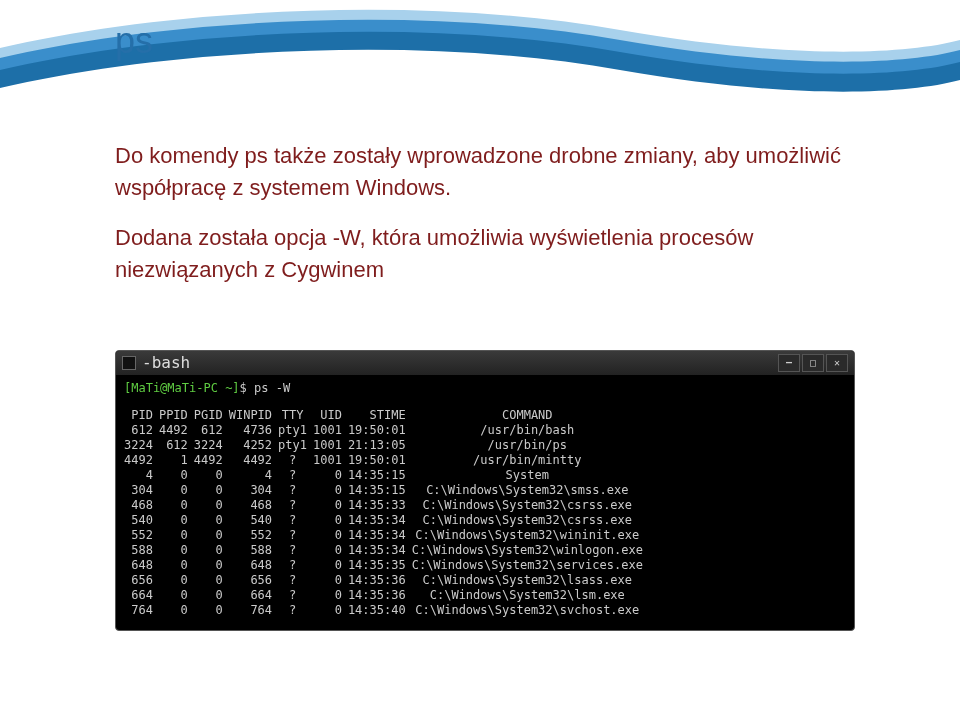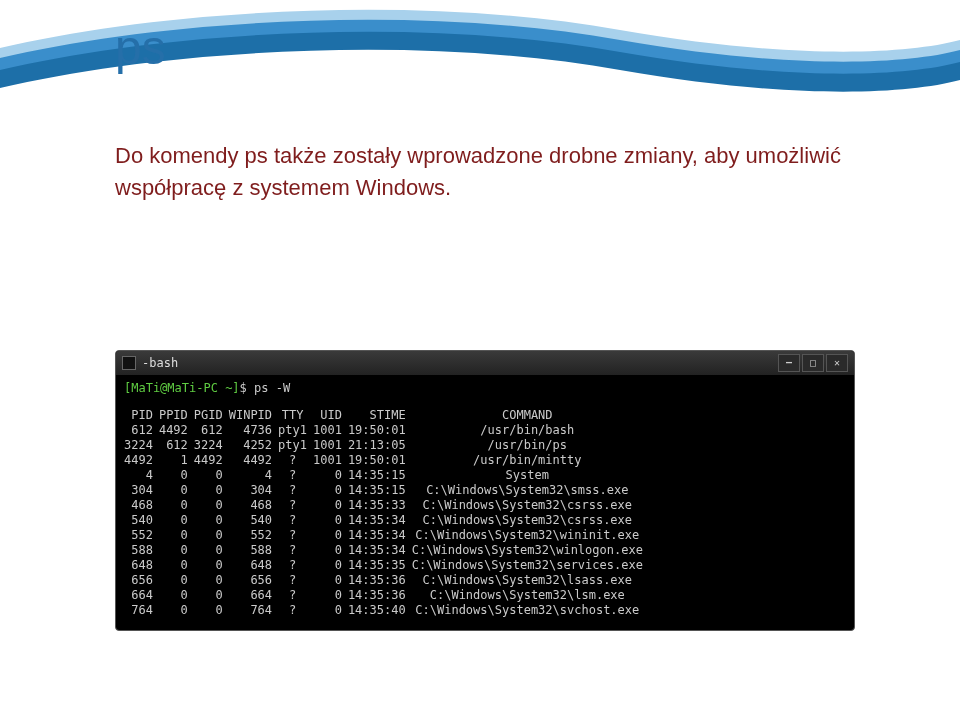--- a/index.html
+++ b/index.html
@@ -15,21 +15,21 @@
       position: absolute;
       top: 0; left: 0; right: 0;
       height: 110px;
       overflow: hidden;
     }
     .header-swoosh svg { display: block; }
     .title {
       position: absolute;
       top: 20px;
       left: 115px;
-      font-size: 48px;
+      font-size: 36px;
       color: #256fa9;
       font-weight: normal;
     }
     .body-text {
       position: absolute;
       top: 140px;
       left: 115px;
       right: 80px;
       font-size: 22px;
       color: #7f1d1d;
@@ -61,21 +61,21 @@
     .term-titlebar .icon {
       width: 14px; height: 14px;
       background: #111;
       border: 1px solid #666;
       margin-right: 6px;
       display: inline-block;
       position: relative;
     }
     .term-titlebar .title-text {
       flex: 1;
-      font-size: 12px;
+      font-size: 16px;
     }
     .term-buttons { display: flex; gap: 2px; }
     .term-btn {
       width: 22px; height: 18px;
       background: #2a2a2a;
       border: 1px solid #555;
       display: flex;
       align-items: center;
       justify-content: center;
       color: #ccc;
@@ -113,20 +113,21 @@
     <path d="M0,48 C160,10 420,-6 620,30 C780,58 900,56 960,40 L960,56 C900,72 780,74 620,46 C420,10 160,26 0,64 Z" fill="#a8d1ec"></path>
     <path d="M0,58 C160,20 420,4 620,40 C780,68 900,66 960,50 L960,66 C900,82 780,84 620,56 C420,20 160,36 0,74 Z" fill="#3a8ecb"></path>
     <path d="M0,70 C160,32 420,16 620,52 C780,80 900,78 960,62 L960,80 C900,96 780,98 620,70 C420,34 160,50 0,88 Z" fill="#1d6fa8"></path>
   </svg>
 </div>
 
 <h1 class="title">ps</h1>
 
 <div class="body-text">
   <p>Do komendy ps także zostały wprowadzone drobne zmiany, aby umożliwić współpracę z systemem Windows.</p>
+  <p>Dodana została opcja -W, która umożliwia wyświetlenia procesów niezwiązanych z Cygwinem</p>
 </div>
 
 <div class="terminal">
   <div class="term-titlebar">
     <span class="icon"></span>
     <span class="title-text">-bash</span>
     <div class="term-buttons">
       <div class="term-btn">—</div>
       <div class="term-btn">□</div>
       <div class="term-btn">✕</div>

